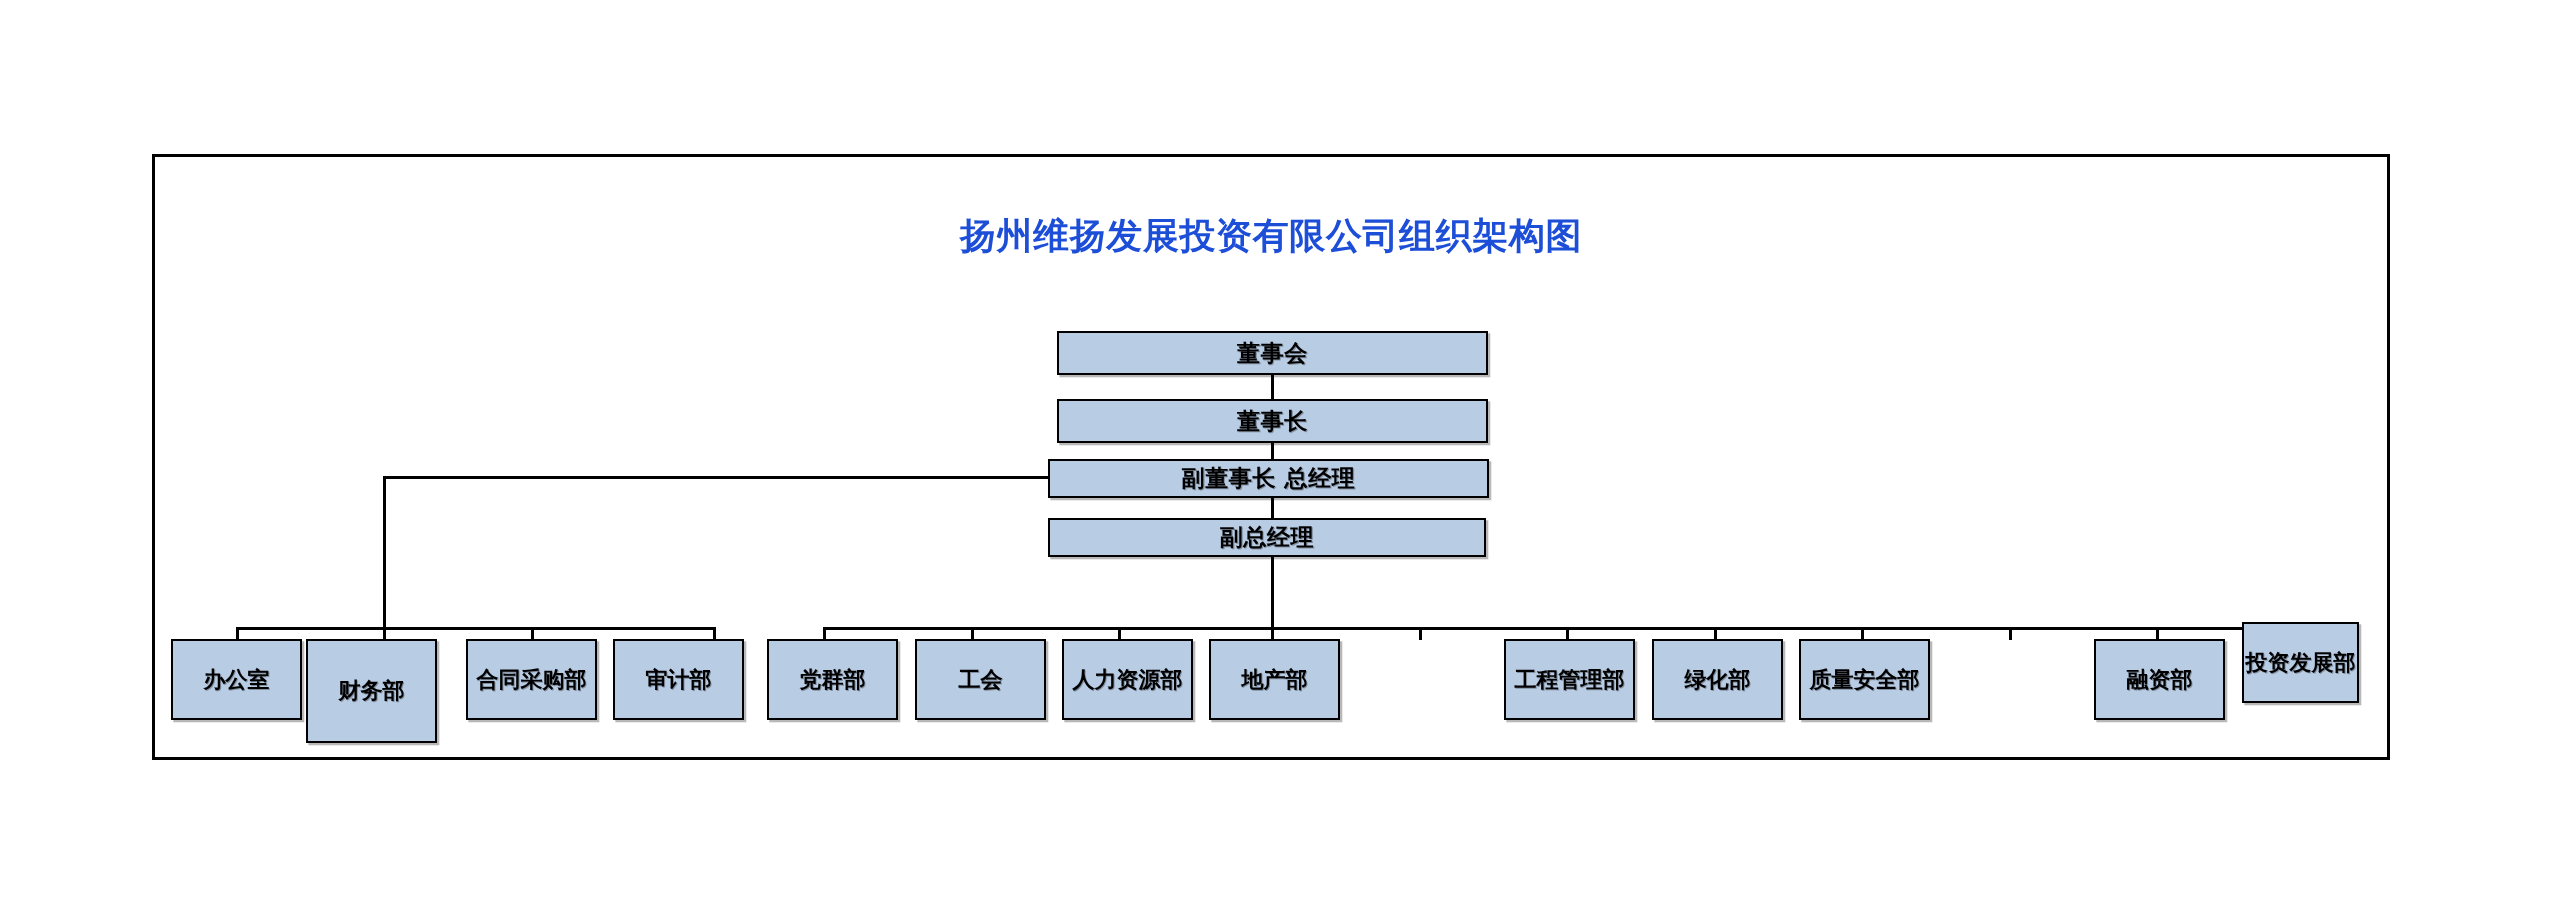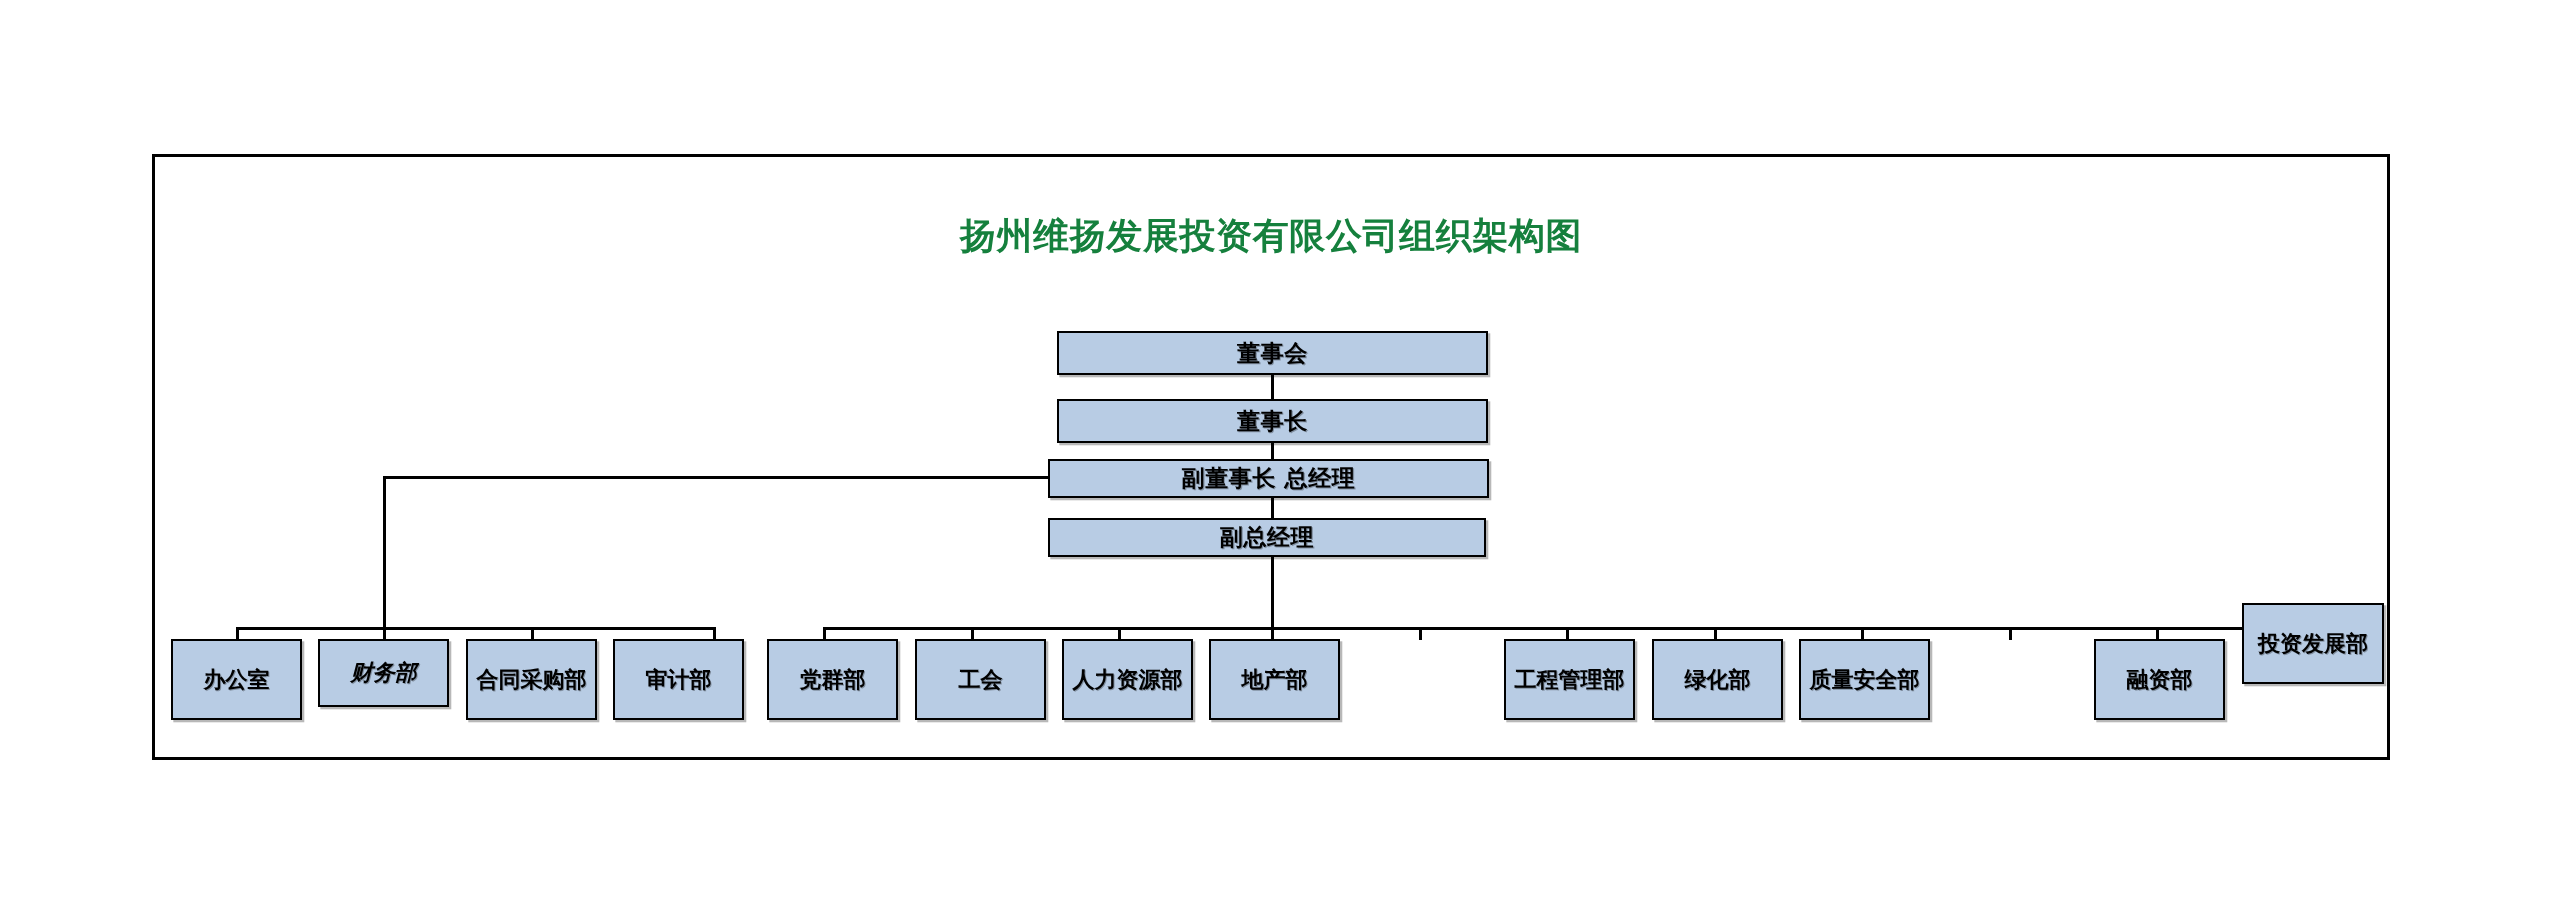--- a/index.html
+++ b/index.html
@@ -27,21 +27,21 @@
   }
 
   
   #chart-title{
     position:absolute;
     left:152px; top:204px;
     width:2238px;
     text-align:center;
     font-size:36px;
     font-weight:bold;
-    color:#15803d;
+    color:#1d4ed8;
     letter-spacing:0.6px;
     line-height:63px;
     white-space:nowrap;
   }
 
   
   .node{
     position:absolute;
     background:#b8cce4;
     border:2.9px solid #000000;
@@ -127,21 +127,21 @@
   <div class="line v" style="left:1566px; top:627px; height:12.6px;"></div>
   <div class="line v" style="left:1714px; top:627px; height:12.6px;"></div>
   <div class="line v" style="left:1861px; top:627px; height:12.6px;"></div>
   <div class="line v" style="left:2009px; top:627px; height:12.6px;"></div>
   <div class="line v" style="left:2156px; top:627px; height:12.6px;"></div>
   <div class="line v" style="left:2303px; top:627px; height:12.6px;"></div>
 
   <div class="node dept" style="left:171px; top:639px; width:131px; height:81px;">
     <span class="lbl">办公室</span>
   </div>
-  <div class="node dept" style="left:318px; top:639px; width:131px; height:68px;font-style:italic;">
+  <div class="node dept" style="left:306px; top:639px; width:131px; height:104px;">
     <span class="lbl">财务部</span>
   </div>
   <div class="node dept" style="left:466px; top:639px; width:131px; height:81px;">
     <span class="lbl">合同采购部</span>
   </div>
   <div class="node dept" style="left:613px; top:639px; width:131px; height:81px;">
     <span class="lbl">审计部</span>
   </div>
   <div class="node dept" style="left:767px; top:639px; width:131px; height:81px;">
     <span class="lbl">党群部</span>
@@ -160,18 +160,18 @@
   </div>
   <div class="node dept" style="left:1652px; top:639px; width:131px; height:81px;">
     <span class="lbl">绿化部</span>
   </div>
   <div class="node dept" style="left:1799px; top:639px; width:131px; height:81px;">
     <span class="lbl">质量安全部</span>
   </div>
   <div class="node dept" style="left:2094px; top:639px; width:131px; height:81px;">
     <span class="lbl">融资部</span>
   </div>
-  <div class="node dept" style="left:2242px; top:603px; width:142px; height:81px;">
+  <div class="node dept" style="left:2242px; top:622px; width:117px; height:81px;">
     <span class="lbl">投资发展部</span>
   </div>
 
 </div>
 
 
 </body></html>

